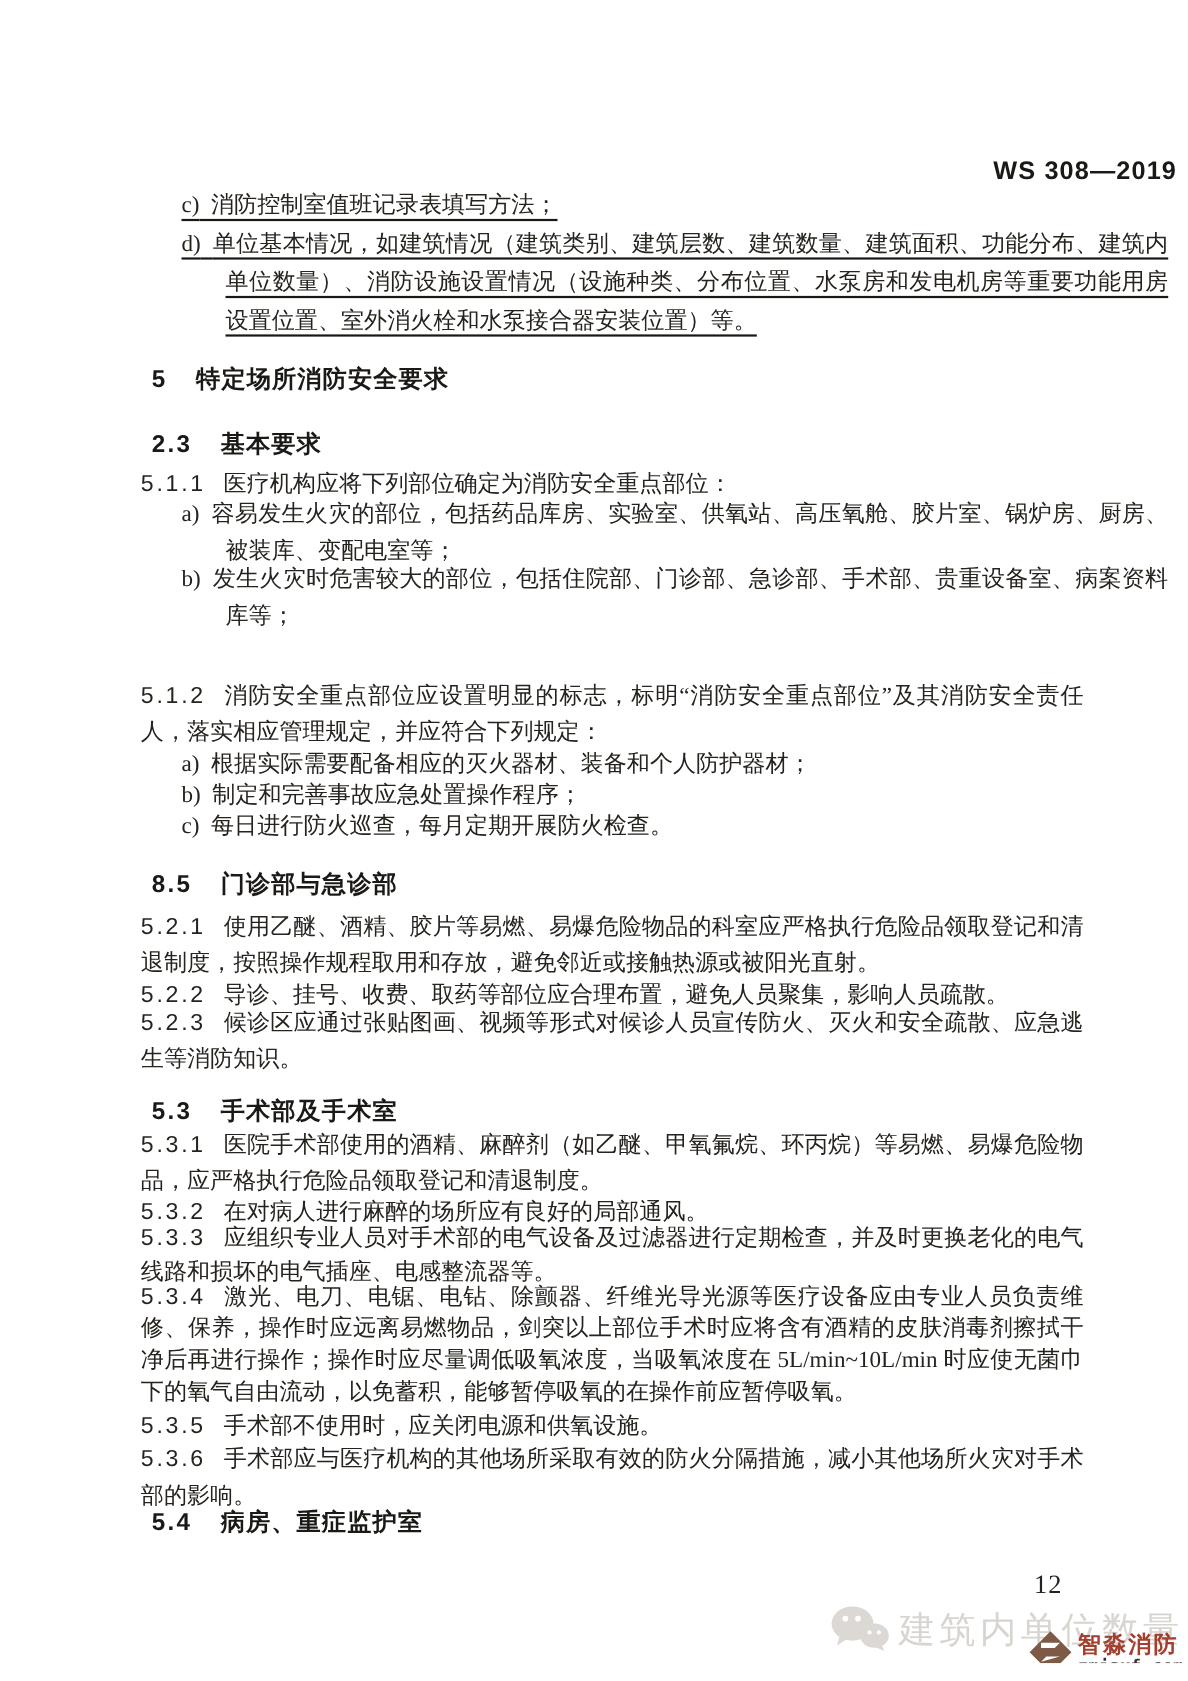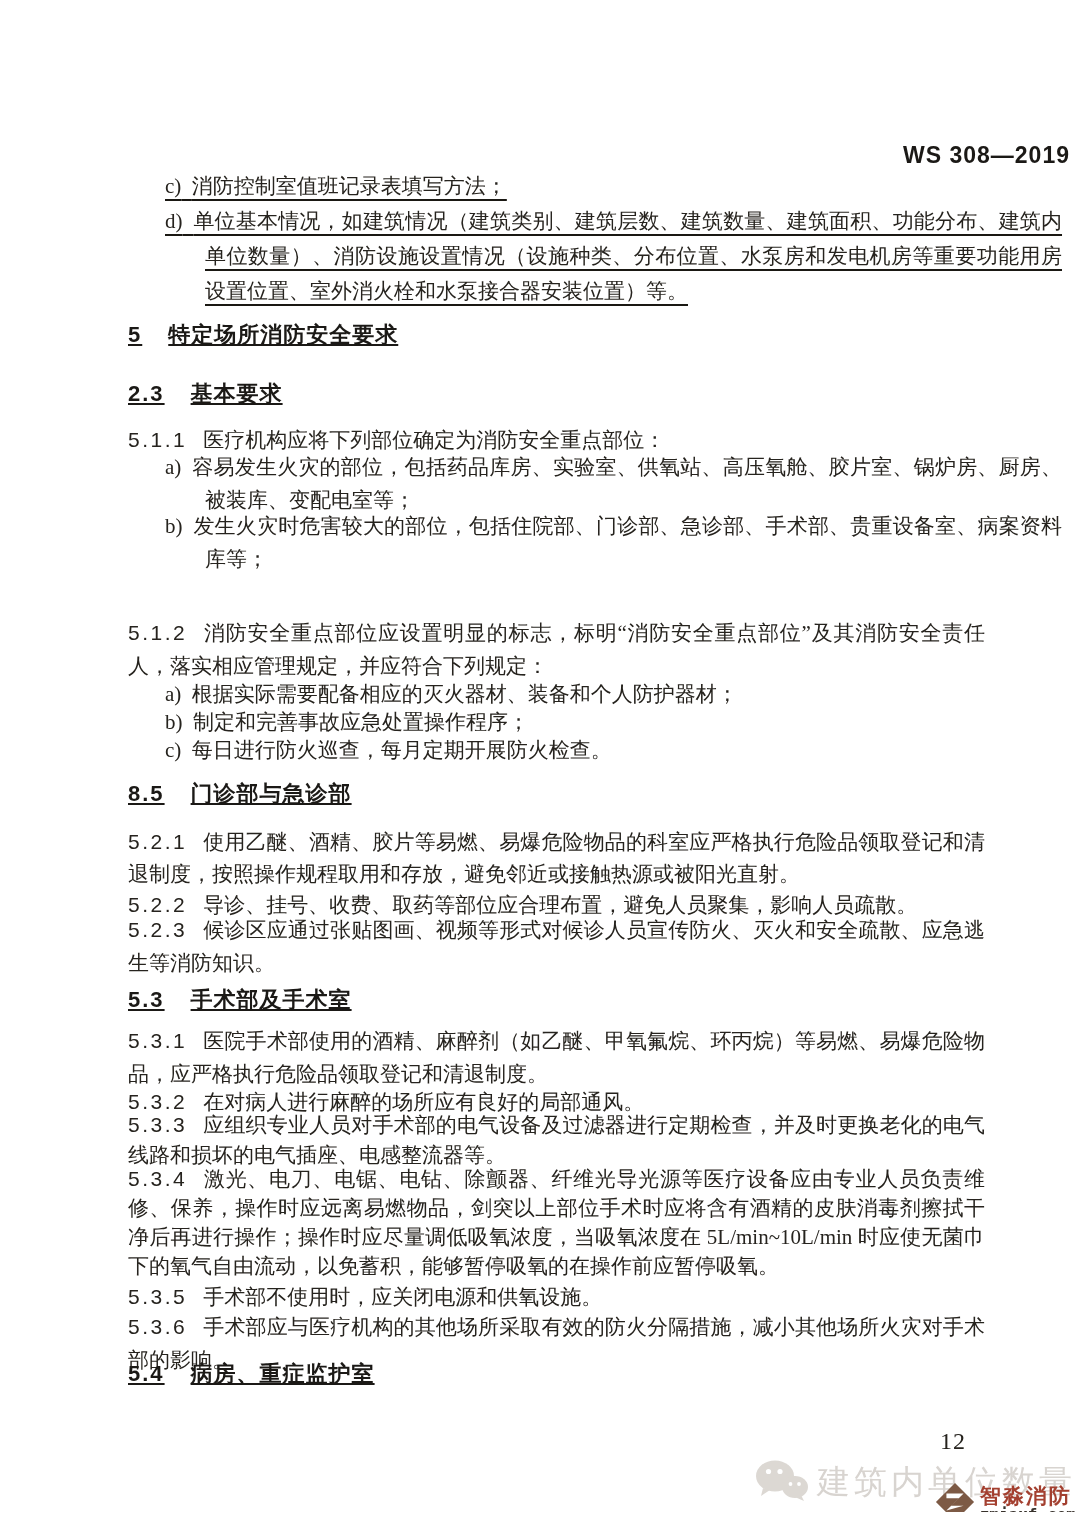--- a/index.html
+++ b/index.html
@@ -31,23 +31,23 @@
   }
   .li{padding-left:77px;text-indent:-40px;}
   .li .gap::before{content:"\00a0\00a0";}
   .ul{
     text-decoration:underline;
     text-decoration-thickness:2px;
     text-underline-offset:6px;
     text-decoration-color:#1a1813;
   }
   .h{
-    position:absolute;left:0;margin:0;
+    position:absolute;left:0;margin:10px;
     font-family:"Liberation Sans","DejaVu Sans",sans-serif;
-    font-weight:bold;font-size:22px;color:#1b1916;letter-spacing:1px;text-decoration:underline;
+    font-weight:bold;font-size:22px;color:#1b1916;letter-spacing:1px;
   }
   .h .h-num{margin-right:26px;letter-spacing:2px;}
   .page-number{
     position:absolute;top:1428px;right:114px;
     font-size:24px;color:#26231e;letter-spacing:1px;
   }
   .wm{
     position:absolute;top:1458px;right:4px;
     display:flex;align-items:center;gap:8px;
     z-index:1;

